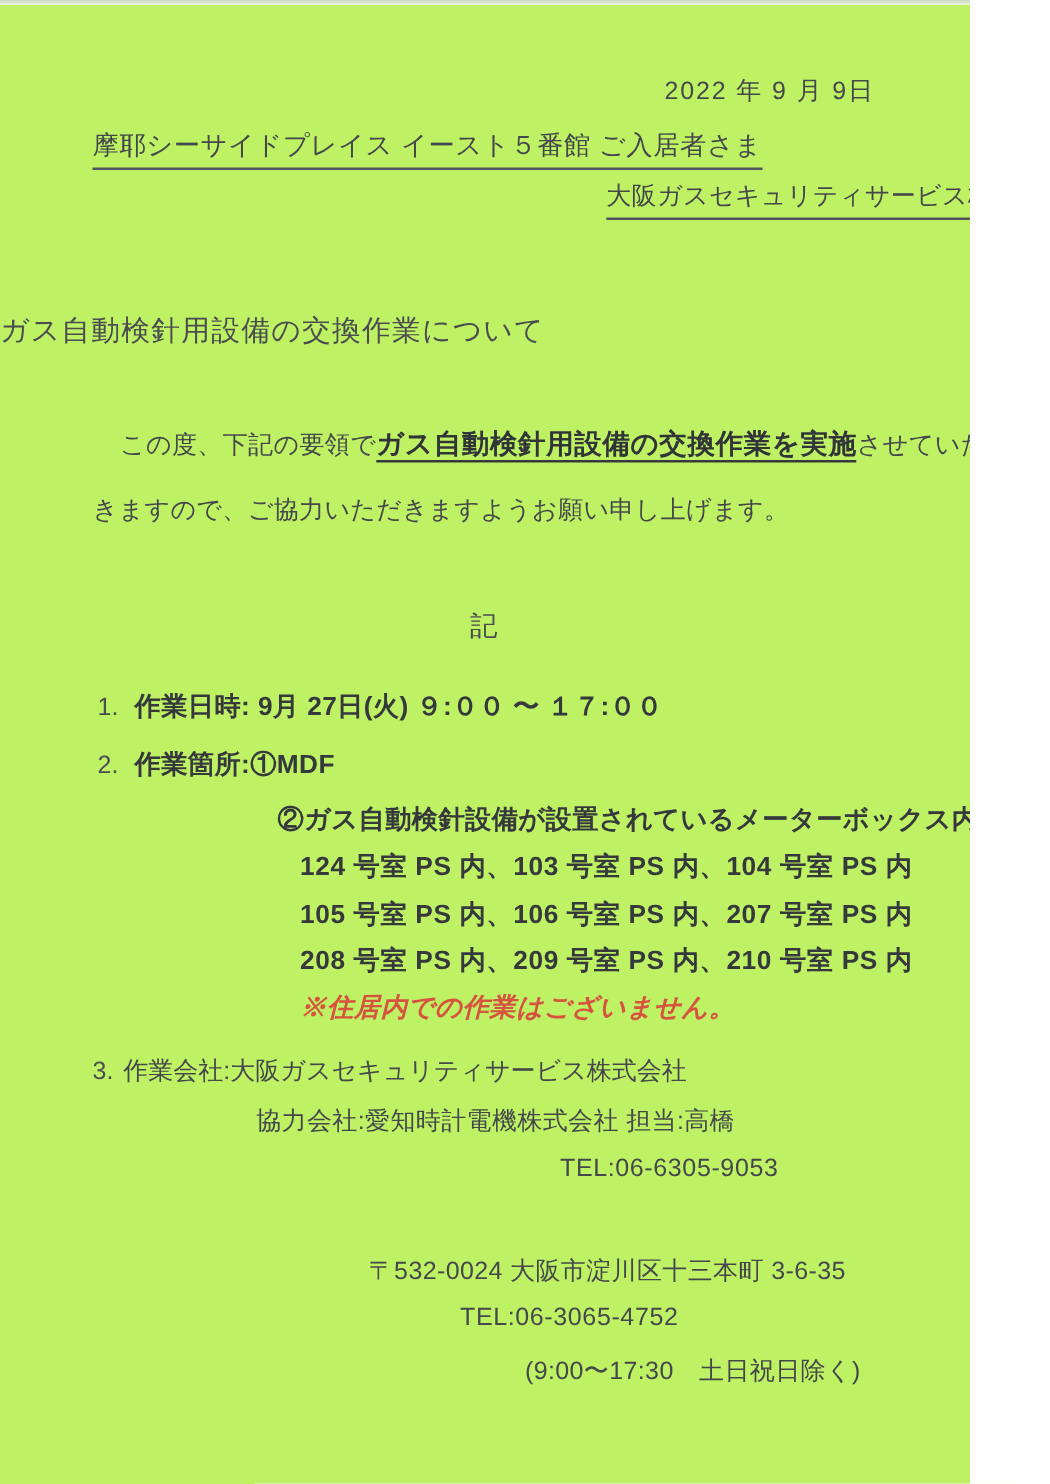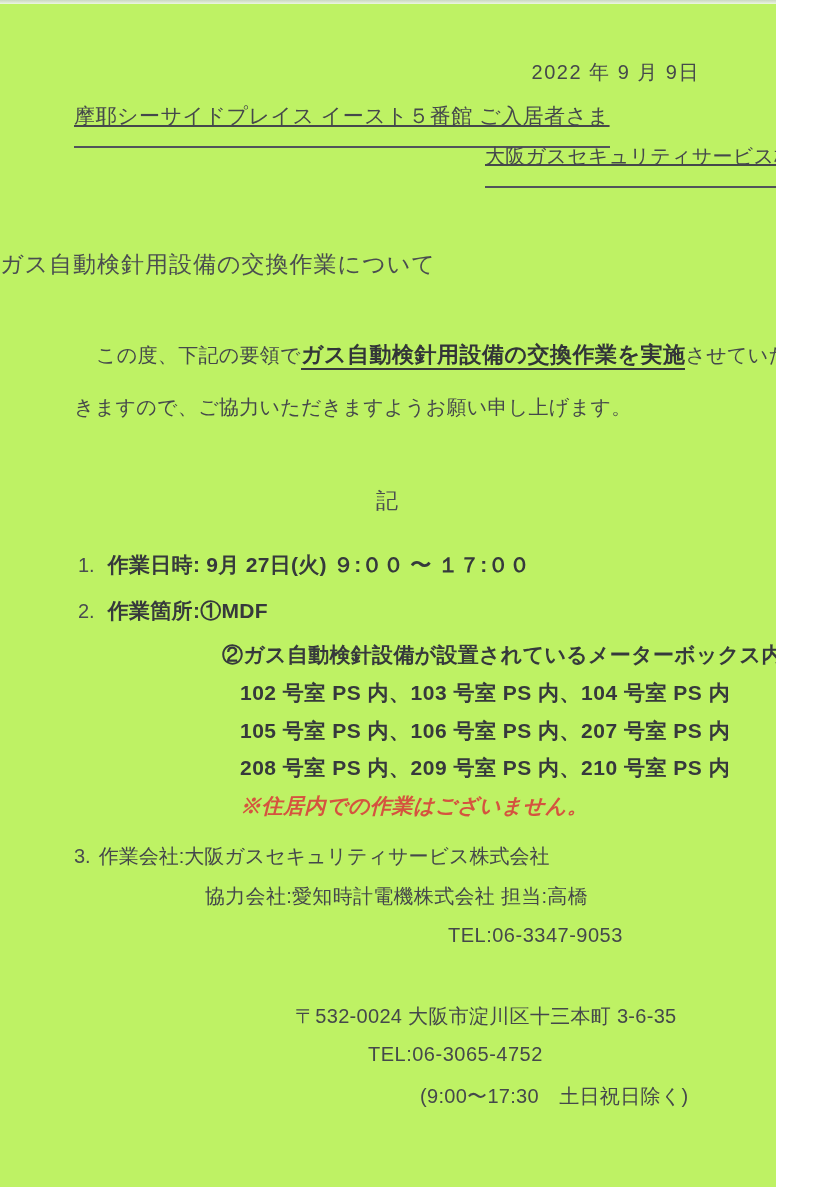--- a/index.html
+++ b/index.html
@@ -10,21 +10,21 @@
     font-family:"Liberation Sans", sans-serif;
     color:#45484b;
     overflow:hidden;
   }
   .scan-edge {
     position:absolute; top:0; left:0; width:100%; height:4px;
     background:linear-gradient(#ccd3d2, #f4f7f6);
     opacity:.85;
   }
   .abs { position:absolute; white-space:nowrap; }
-  .underlined { border-bottom:2px solid #51545a; padding-bottom:16px;text-decoration:underline; }
+  .underlined { border-bottom:2px solid #51545a; padding-bottom:4px; }
 
   .date      { top:59px;  right:76px; font-size:20px; letter-spacing:1.5px; }
   .addressee { top:102px; left:74px;  font-size:21px; letter-spacing:.5px; }
   .sender    { top:143px; left:485px; font-size:20px; letter-spacing:.3px; }
 
   .title {
     top:249px; left:0; width:100%;
     margin:0; text-align:left;
     font-size:23px; font-weight:normal; letter-spacing:1px;
     color:#4a4d50;
@@ -86,28 +86,28 @@
   <div class="abs item item1">
     <span class="no">1.</span><span class="b">作業日時: 9月 27日(火)  ９:００ 〜 １７:００</span>
   </div>
 
   <div class="abs item item2">
     <span class="no">2.</span><span class="b">作業箇所:①MDF</span>
   </div>
 
   <div class="abs sub2">②ガス自動検針設備が設置されているメーターボックス内</div>
 
-  <div class="abs room room0">102 号室 PS 内、103 号室 PS 内、104 号室 PS 内</div>
+  <div class="abs room room0">124 号室 PS 内、103 号室 PS 内、104 号室 PS 内</div>
   <div class="abs room room1">105 号室 PS 内、106 号室 PS 内、207 号室 PS 内</div>
   <div class="abs room room2">208 号室 PS 内、209 号室 PS 内、210 号室 PS 内</div>
 
   <div class="abs note" style="color:#d5533f;font-style:italic;">※住居内での作業はございません。</div>
 
   <div class="abs item item3">
     <span class="no-sm">3.</span><span>作業会社:大阪ガスセキュリティサービス株式会社</span>
   </div>
   <div class="abs i3l2">協力会社:愛知時計電機株式会社 担当:高橋</div>
-  <div class="abs i3tel">TEL:06-3347-9053</div>
+  <div class="abs i3tel">TEL:06-6305-9053</div>
 
   <div class="abs i4addr">〒532-0024 大阪市淀川区十三本町 3-6-35</div>
   <div class="abs i4tel">TEL:06-3065-4752</div>
   <div class="abs i4hours">(9:00〜17:30　土日祝日除く)</div>
 </div>
 
 </body></html>

